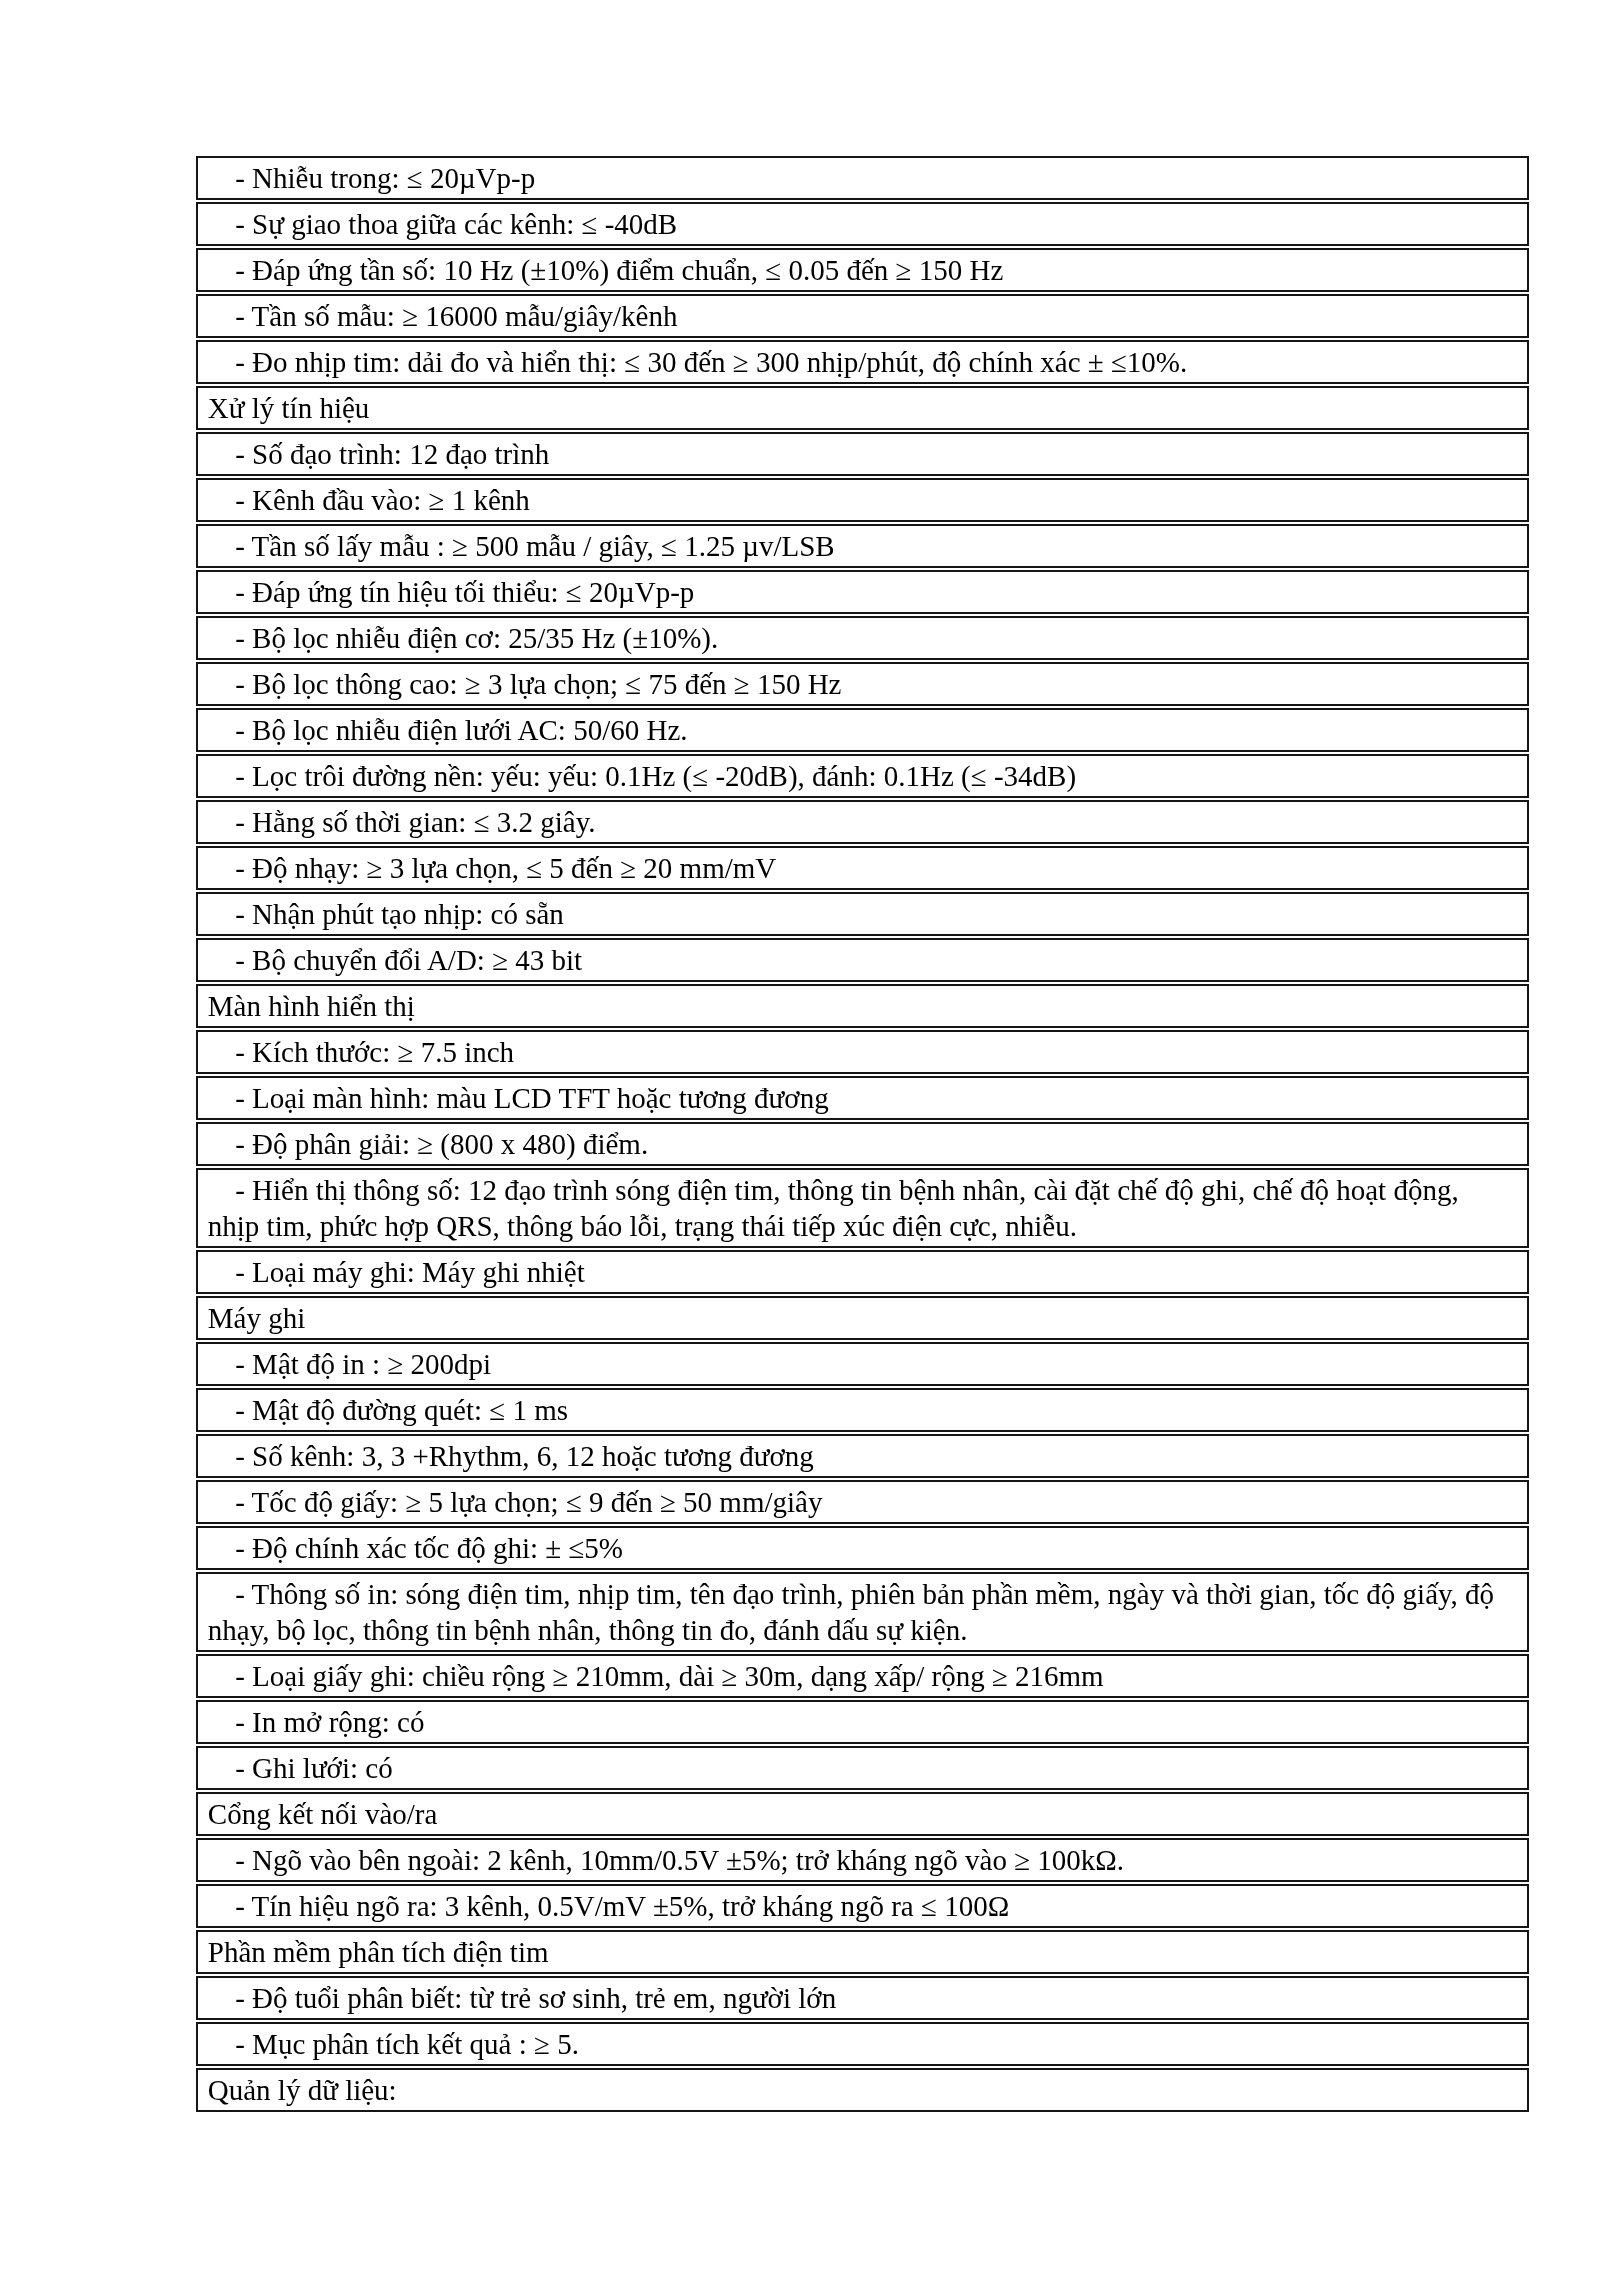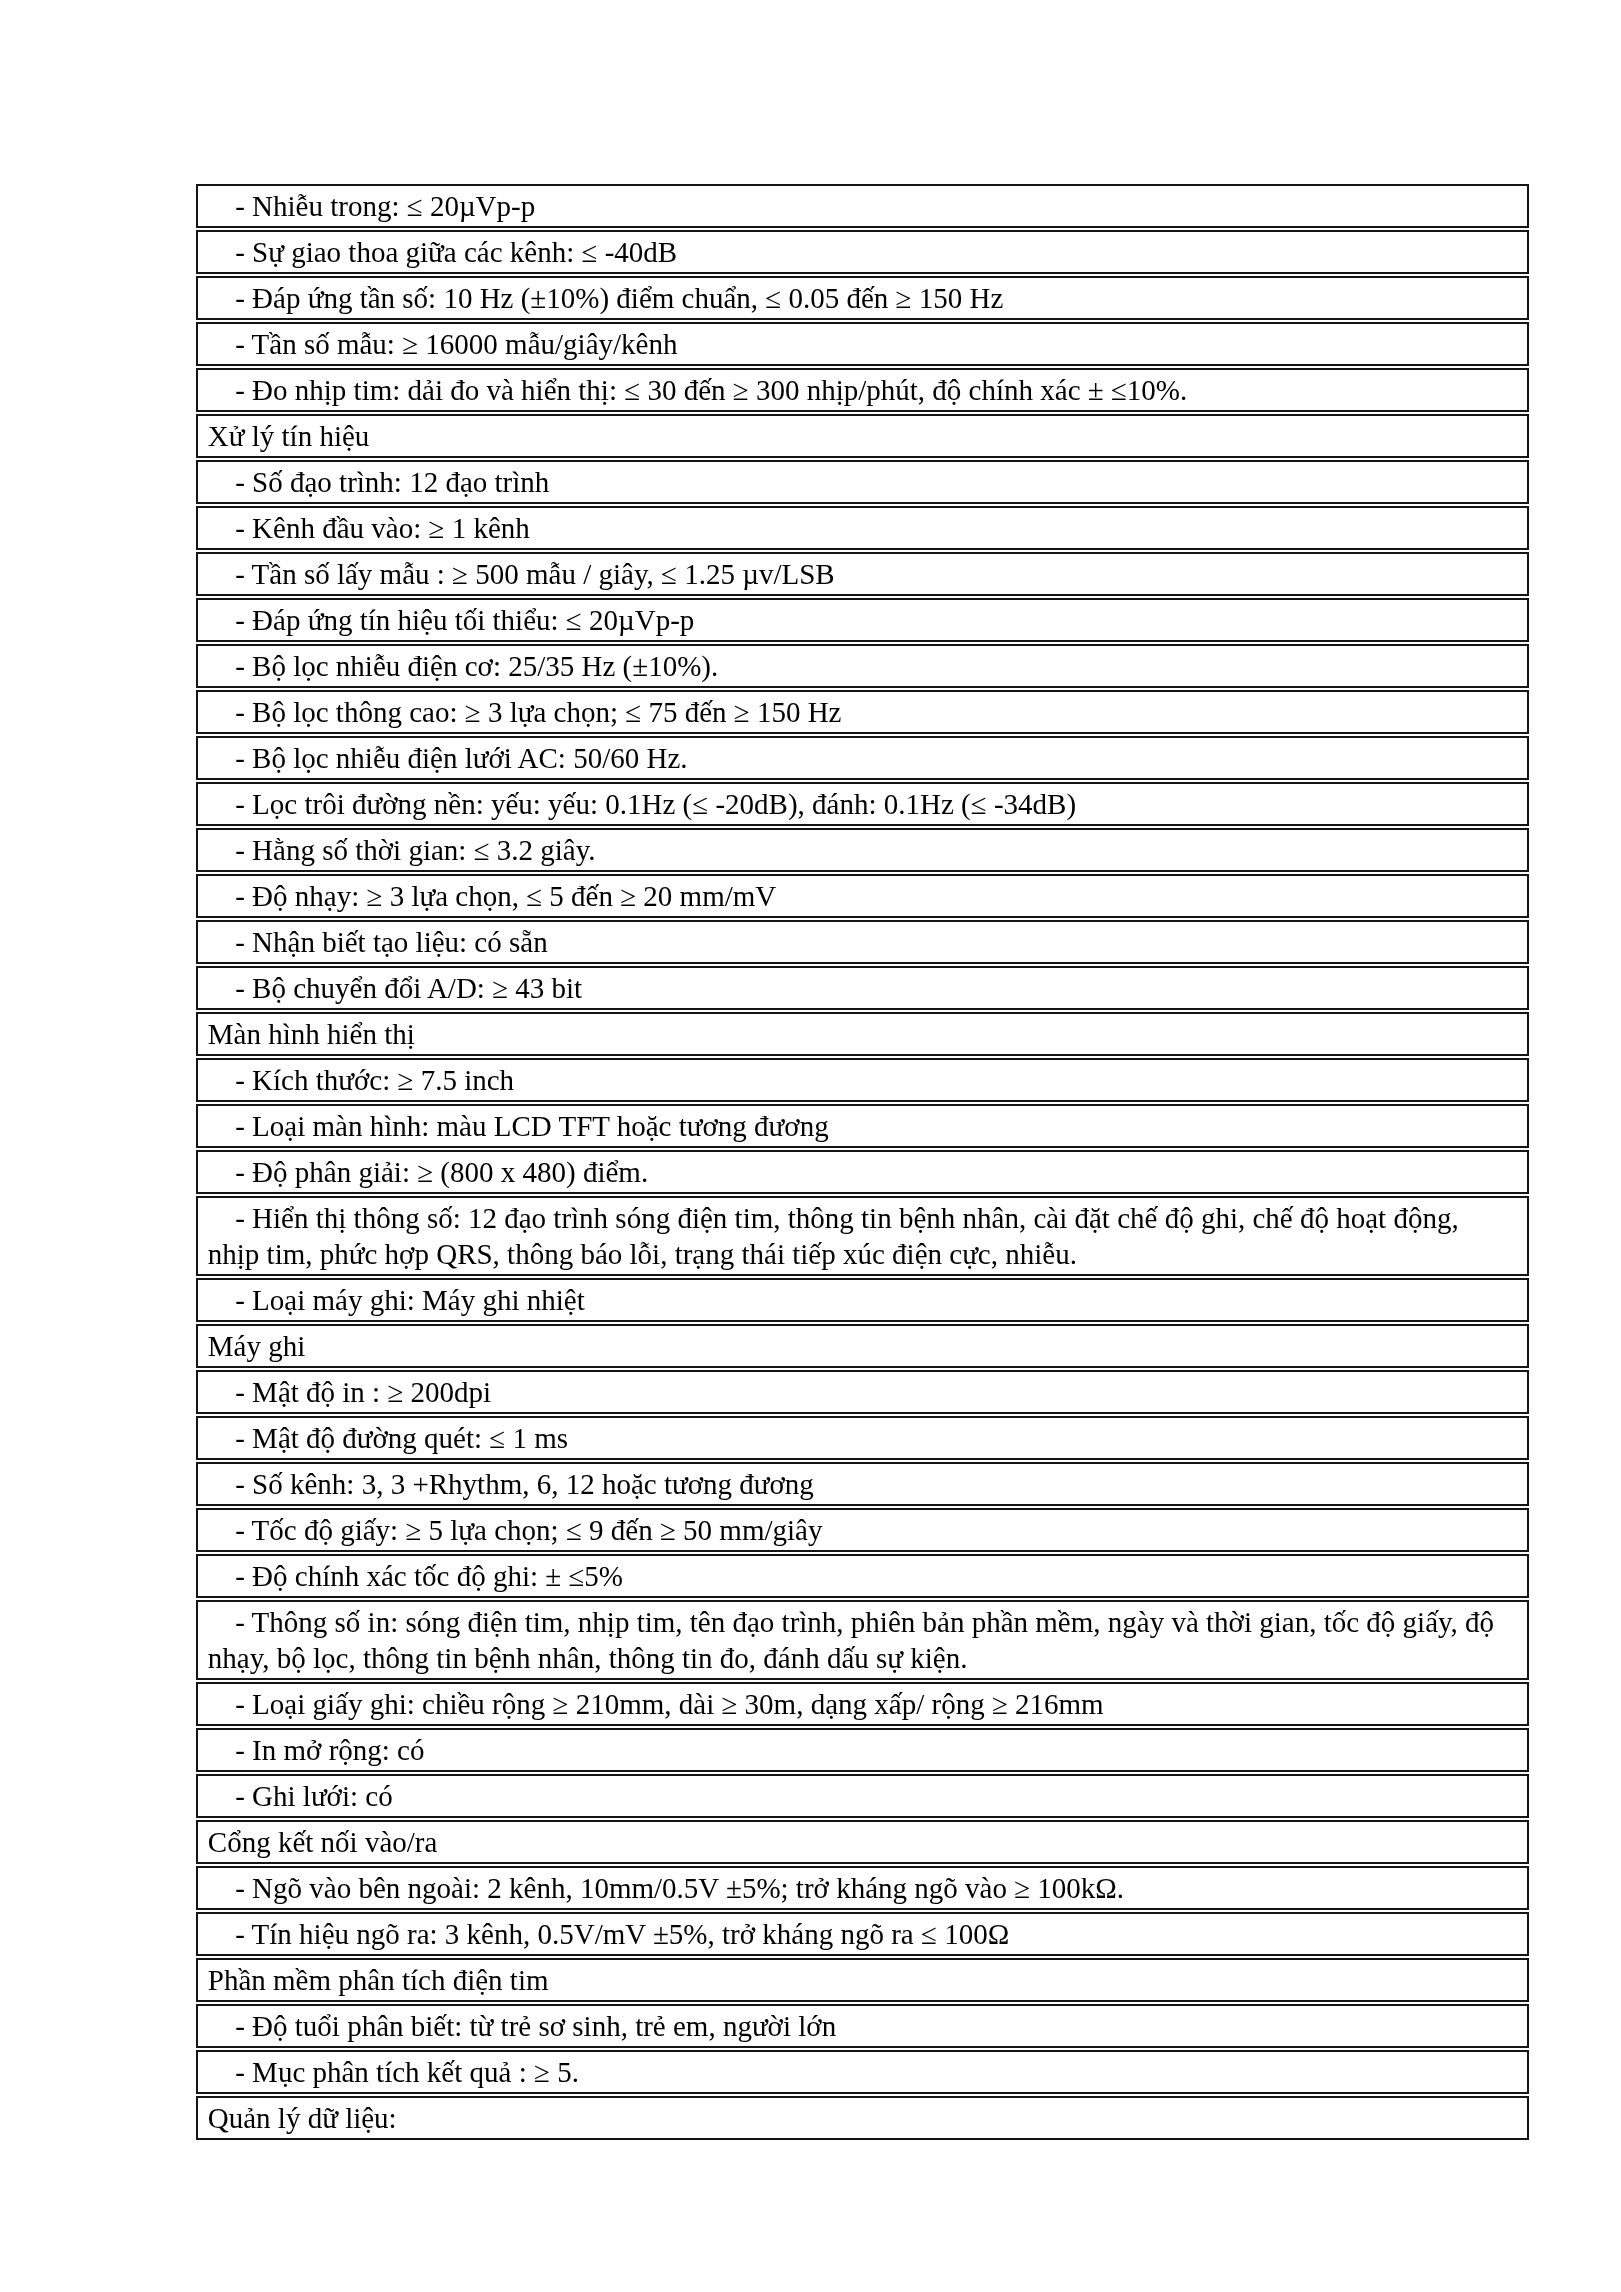--- a/index.html
+++ b/index.html
@@ -12,21 +12,20 @@
     height: 2293px;
     position: relative;
     font-family: "Liberation Serif", serif;
     color: #000000;
   }
   .page {
     position: absolute;
     left: 196px;
     top: 154px;
     width: 1333px;
-    margin-top: 28px;
   }
   table.spec-table {
     width: 100%;
     border-collapse: separate;
     border-spacing: 0 2px;
     table-layout: fixed;
   }
   table.spec-table td {
     border: 2px solid #151515;
     font-size: 29px;
@@ -91,21 +90,21 @@
         <tr>
           <td class="item">- Lọc trôi đường nền: yếu: yếu: 0.1Hz (≤ -20dB), đánh: 0.1Hz (≤ -34dB)</td>
         </tr>
         <tr>
           <td class="item">- Hằng số thời gian: ≤ 3.2 giây.</td>
         </tr>
         <tr>
           <td class="item">- Độ nhạy: ≥ 3 lựa chọn, ≤ 5 đến ≥ 20 mm/mV</td>
         </tr>
         <tr>
-          <td class="item">- Nhận biết tạo liệu: có sẵn</td>
+          <td class="item">- Nhận phút tạo nhịp: có sẵn</td>
         </tr>
         <tr>
           <td class="item">- Bộ chuyển đổi A/D: ≥ 43 bit</td>
         </tr>
         <tr>
           <td class="section">Màn hình hiển thị</td>
         </tr>
         <tr>
           <td class="item">- Kích thước: ≥ 7.5 inch</td>
         </tr>

